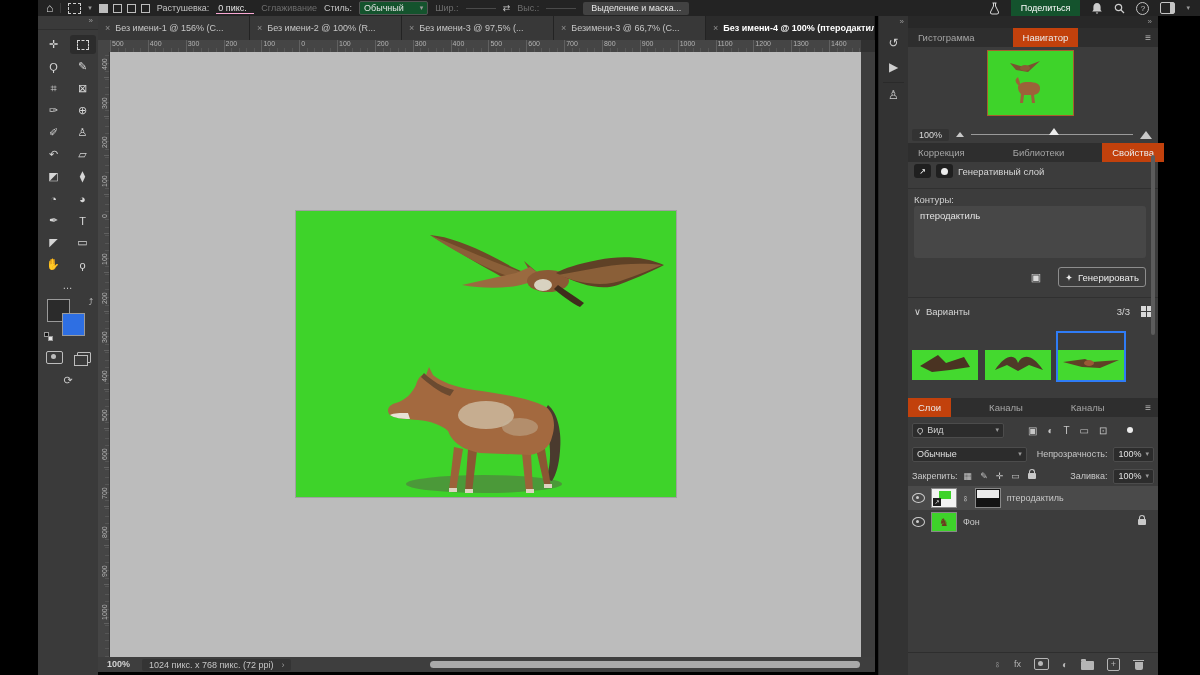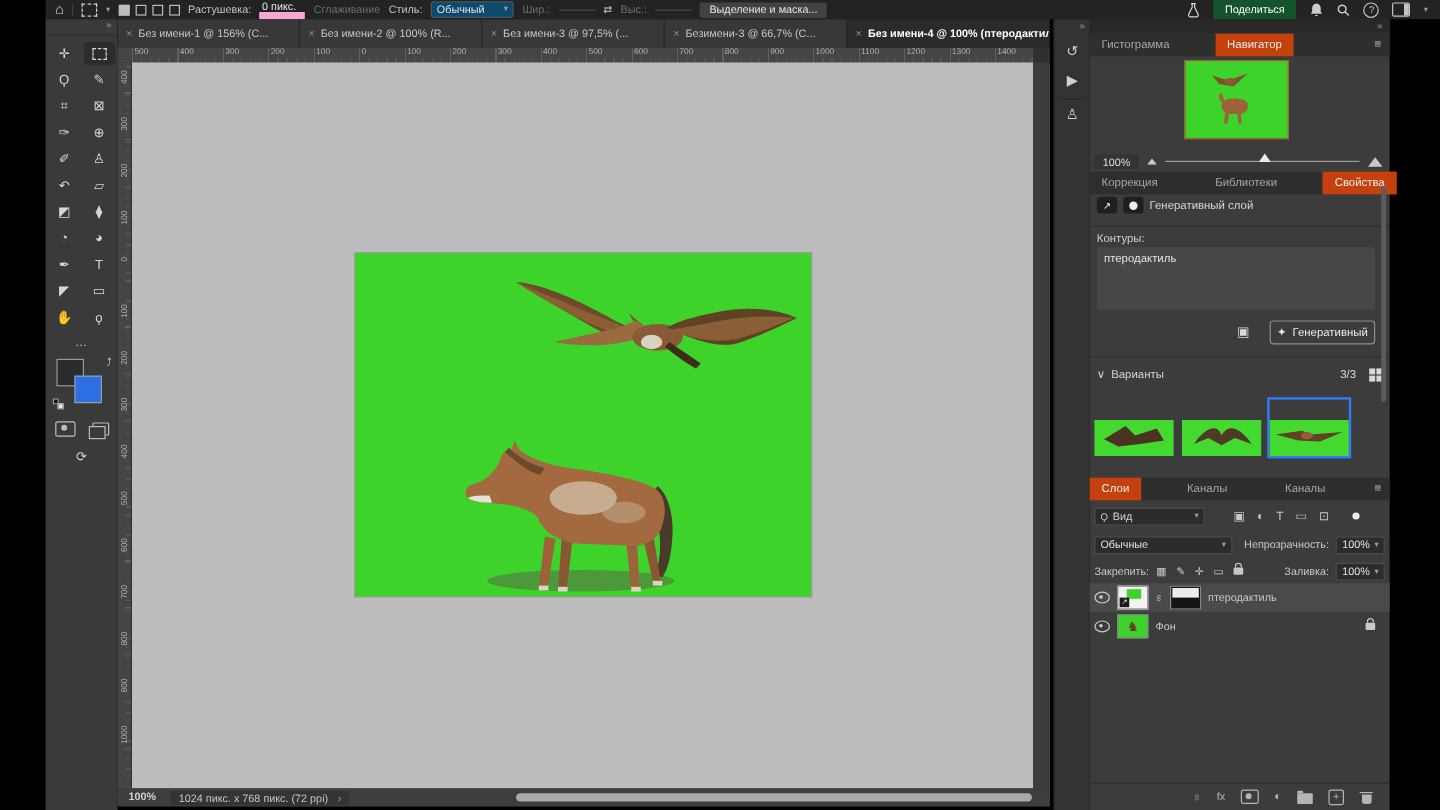--- a/index.html
+++ b/index.html
@@ -11,23 +11,23 @@
   .optionsbar{left:38px;top:0;width:1162px;height:16px;background:#232323;
     display:flex;align-items:center;gap:7px;font-size:9px;color:#c4c4c4;padding-left:8px;box-sizing:border-box;}
   .ob-home{font-size:12px;color:#dcdcdc;line-height:16px;}
   .ob-sep{width:1px;height:10px;background:#3c3c3c;}
   .mini-marquee{width:11px;height:9px;border:1px dashed #cfcfcf;}
   .chev{font-size:7px;color:#9a9a9a;}
   .selmode{display:flex;gap:5px;align-items:center;}
   .selmode i{width:9px;height:9px;border:1px solid #bdbdbd;display:inline-block;box-sizing:border-box;}
   .selmode i.f{background:#bdbdbd;}
   .dim{color:#6e6e6e;}
-  .ob-input{border-bottom:7px solid #f9a8d4;min-width:34px;padding:0 2px;color:#e3e3e3;}
+  .ob-input{border-bottom:1px solid #f9a8d4;min-width:34px;padding:0 2px;color:#e3e3e3;}
   .ob-input.dim{border-bottom:1px solid #4a4a4a;color:#6e6e6e;min-width:26px;}
-  .ob-select{background:#0c4a6e;border:1px solid #535353;border-radius:2px;height:12px;line-height:12px;
+  .ob-select{background:#14532d;border:1px solid #535353;border-radius:2px;height:12px;line-height:12px;
     padding:0 4px;display:flex;align-items:center;gap:16px;color:#e3e3e3;}
   .ob-btn{background:#424242;border-radius:2px;height:13px;line-height:13px;padding:0 8px;color:#e6e6e6;}
   .ob-right{margin-left:auto;display:flex;align-items:center;gap:11px;padding-right:10px;}
   .share{background:#14532d;color:#fff;border-radius:8px;height:13px;line-height:13px;padding:16px 10px;font-size:9px;}
   .i-help{width:11px;height:11px;border:1px solid #c4c4c4;border-radius:50%;font-size:8px;line-height:11px;
     text-align:center;color:#c4c4c4;}
   .i-workspace{width:13px;height:10px;border:1px solid #c4c4c4;border-radius:2px;position:relative;}
   .i-workspace::after{content:"";position:absolute;right:0;top:0;width:4px;height:100%;background:#c4c4c4;}
   
   .toolbar{left:38px;top:16px;width:60px;height:659px;background:#3a3a3a;box-sizing:border-box;}
@@ -391,21 +391,21 @@
     <span class="genbadge" data-name="generative-badge-icon">↗</span>
     <span class="genbadge mask" data-name="mask-badge-icon"></span>
     <span data-name="layer-type-label">Генеративный слой</span>
   </div>
   <div class="abs pdiv" style="top:172px;" data-name="divider"></div>
   <div class="abs plabel" style="left:6px;top:178px;" data-name="prompt-label">Контуры:</div>
   <div class="abs prompt" data-name="prompt-textarea">птеродактиль</div>
   <div class="abs imgbtn" data-name="reference-image-icon">▣</div>
   <div class="abs genbtn" data-name="generate-button">
     <span data-name="generate-icon">✦</span>
-    <span>Генеративный</span>
+    <span>Генерировать</span>
   </div>
   <div class="abs pdiv" style="top:281px;" data-name="divider"></div>
   <div class="abs variants-head" data-name="variants-header">
     <span data-name="chevron-down-icon">∨</span>
     <span data-name="variants-label">Варианты</span>
     <span style="margin-left:auto;" data-name="variants-count">3/3</span>
     <span class="vgrid" data-name="grid-view-icon">
         <i></i>
         <i></i>
         <i></i>

